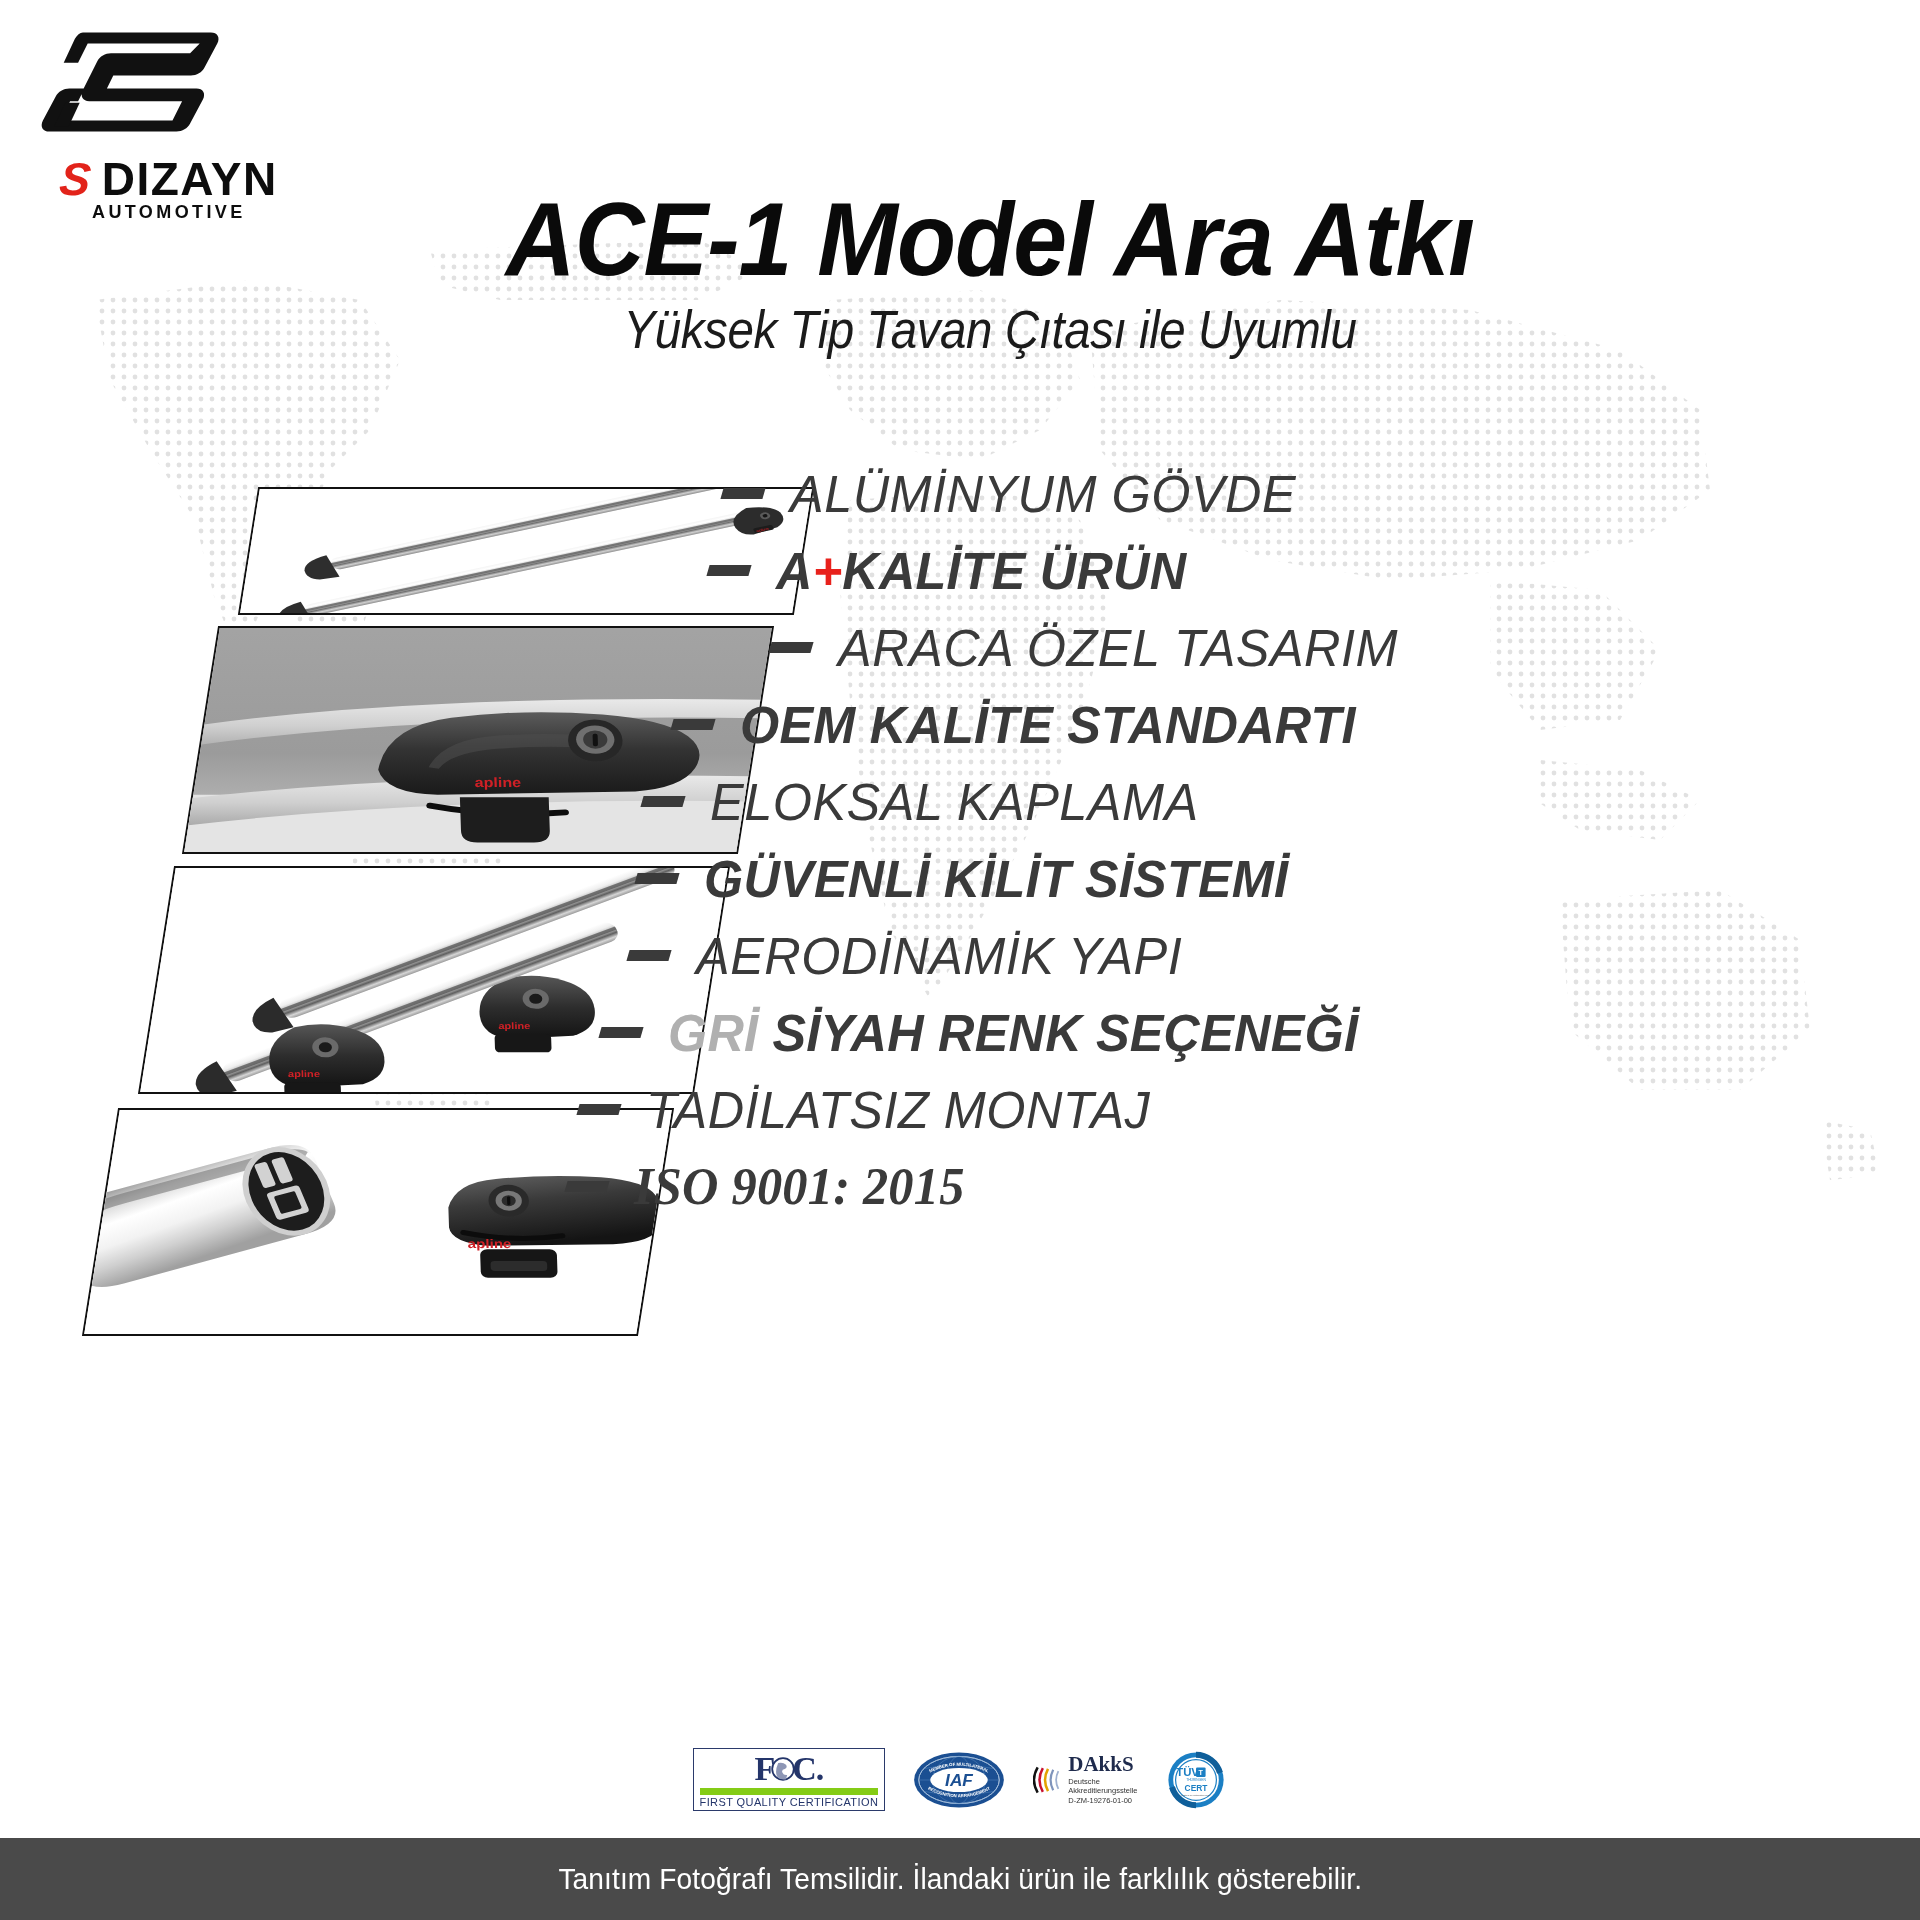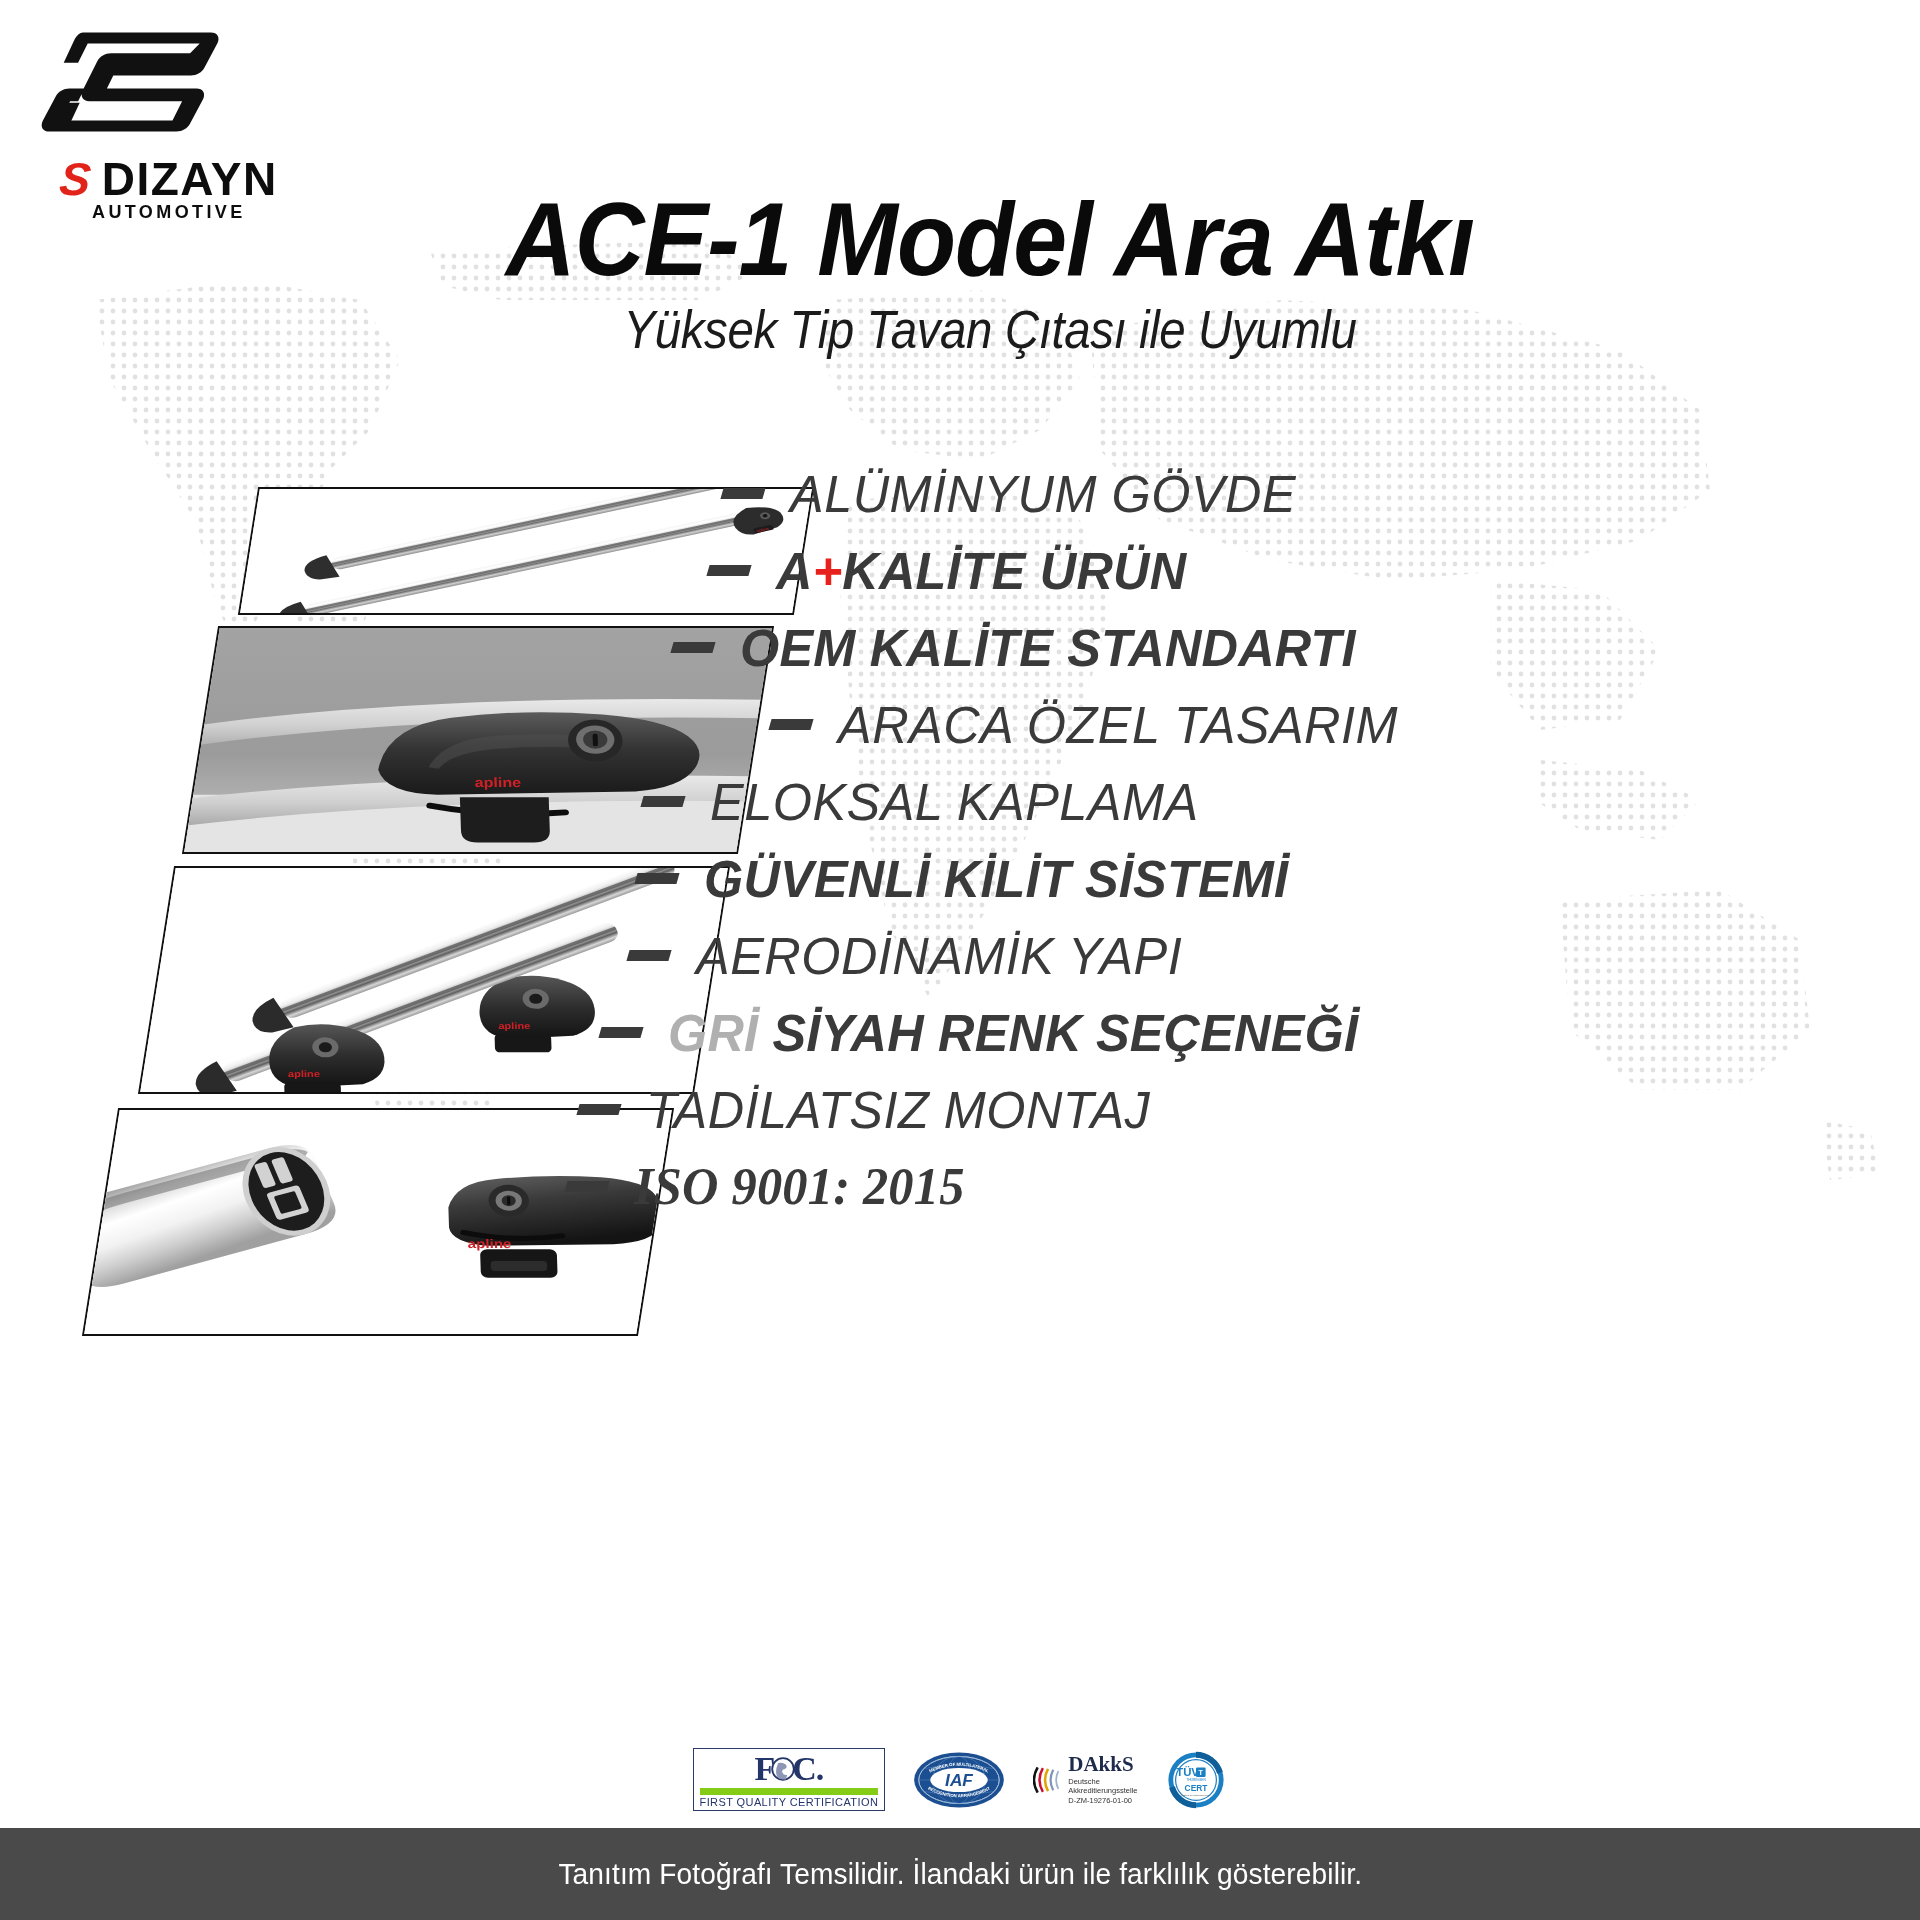--- a/index.html
+++ b/index.html
@@ -214,21 +214,21 @@
                  margin-top: 2px; }
 
   
   .tuv { width: 62px; height: 60px; }
 
   
   .disclaimer {
     position: absolute;
     left: 0; bottom: 0;
     width: 1920px;
-    height: 92px;
+    height: 82px;
     background: #4a4a4a;
     display: flex;
     align-items: center;
     justify-content: center;
   }
   .disclaimer span {
     color: #ffffff;
     font-size: 29px;
     font-weight: 400;
     letter-spacing: 0.1px;
@@ -503,27 +503,27 @@
 
   <div class="features">
       <div class="feature-row" data-indent="0">
         <span class="dash"></span>
         <span class="ftext light">ALÜMİNYUM GÖVDE</span>
       </div>
       <div class="feature-row" data-indent="1">
         <span class="dash"></span>
         <span class="ftext bold"><span style="color: rgb(58, 58, 58);">A</span><span style="color: rgb(232, 33, 28);">+</span><span style="color: rgb(58, 58, 58);">KALİTE ÜRÜN</span></span>
       </div>
+      <div class="feature-row" data-indent="2">
+        <span class="dash"></span>
+        <span class="ftext light">ARACA ÖZEL TASARIM</span>
+      </div>
       <div class="feature-row" data-indent="3">
         <span class="dash"></span>
         <span class="ftext bold">OEM KALİTE STANDARTI</span>
-      </div>
-      <div class="feature-row" data-indent="2">
-        <span class="dash"></span>
-        <span class="ftext light">ARACA ÖZEL TASARIM</span>
       </div>
       <div class="feature-row" data-indent="4">
         <span class="dash"></span>
         <span class="ftext light">ELOKSAL KAPLAMA</span>
       </div>
       <div class="feature-row" data-indent="5">
         <span class="dash"></span>
         <span class="ftext bold">GÜVENLİ KİLİT SİSTEMİ</span>
       </div>
       <div class="feature-row" data-indent="6">

